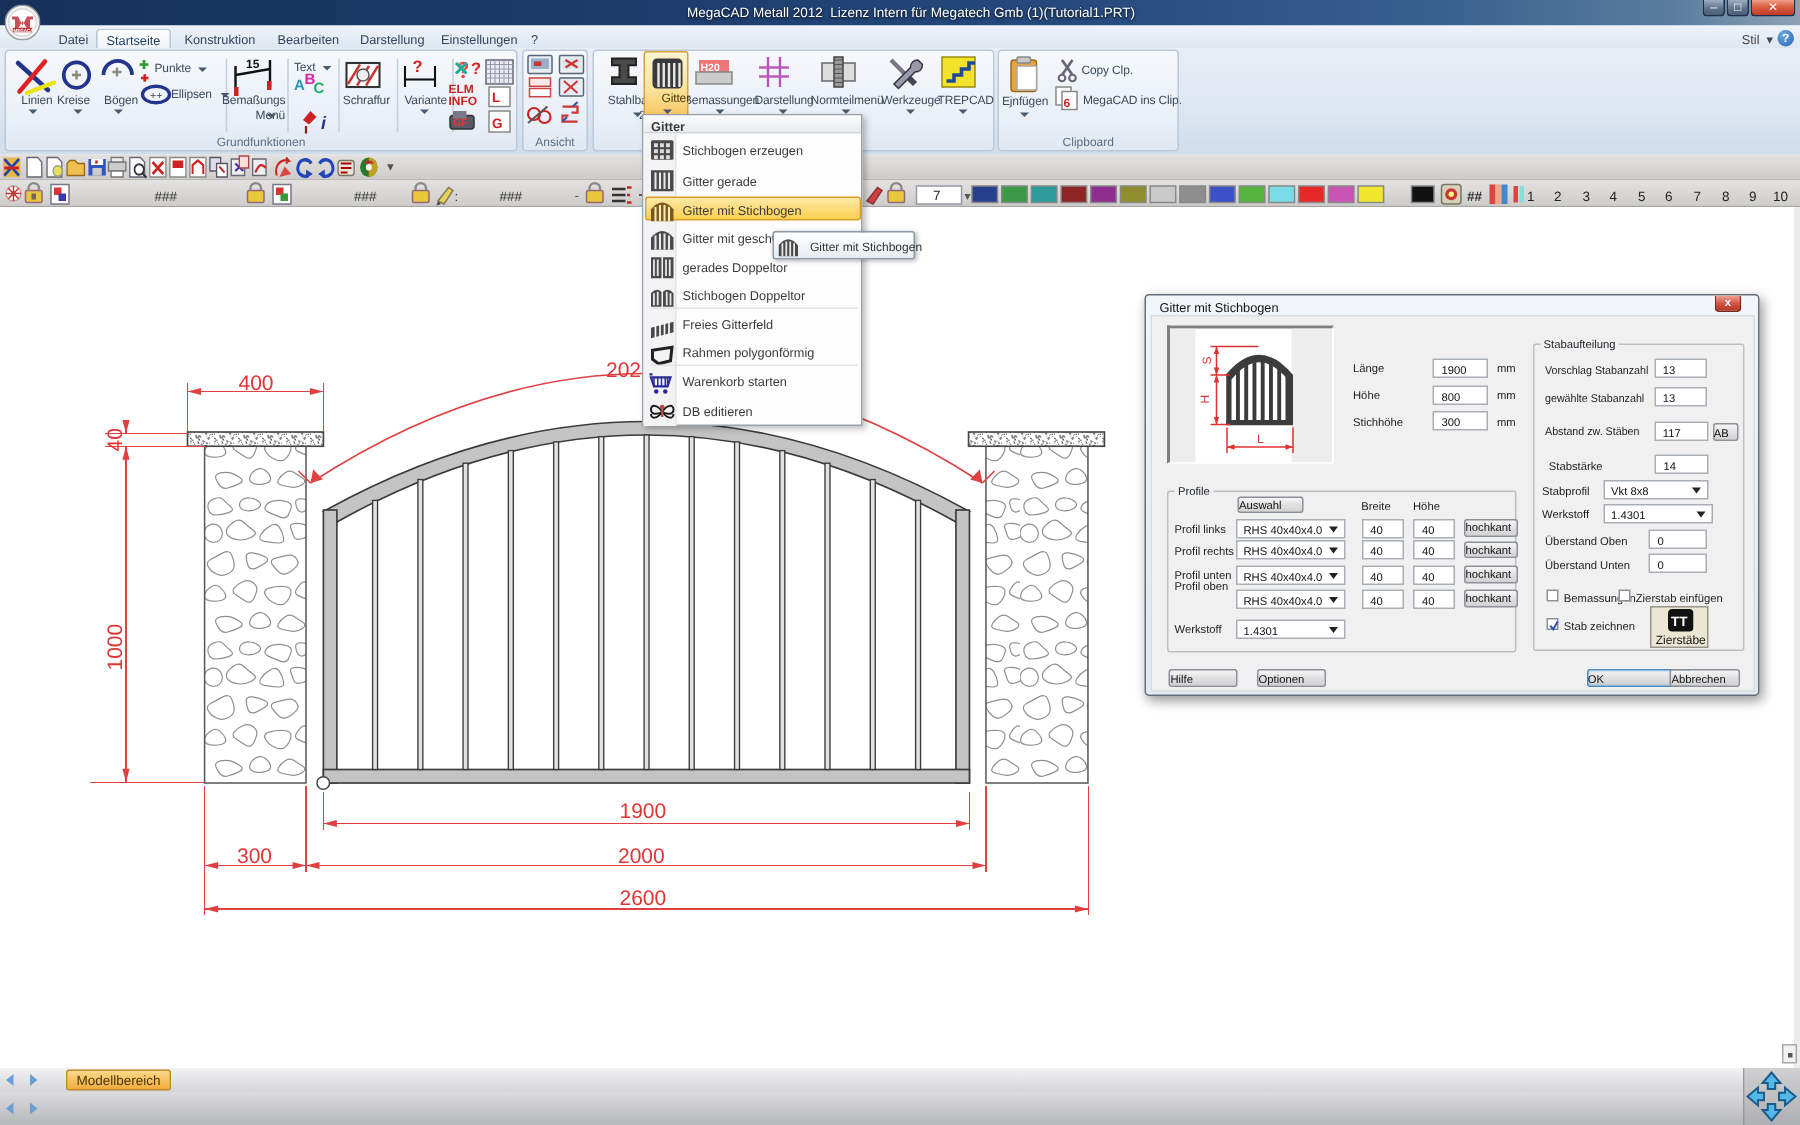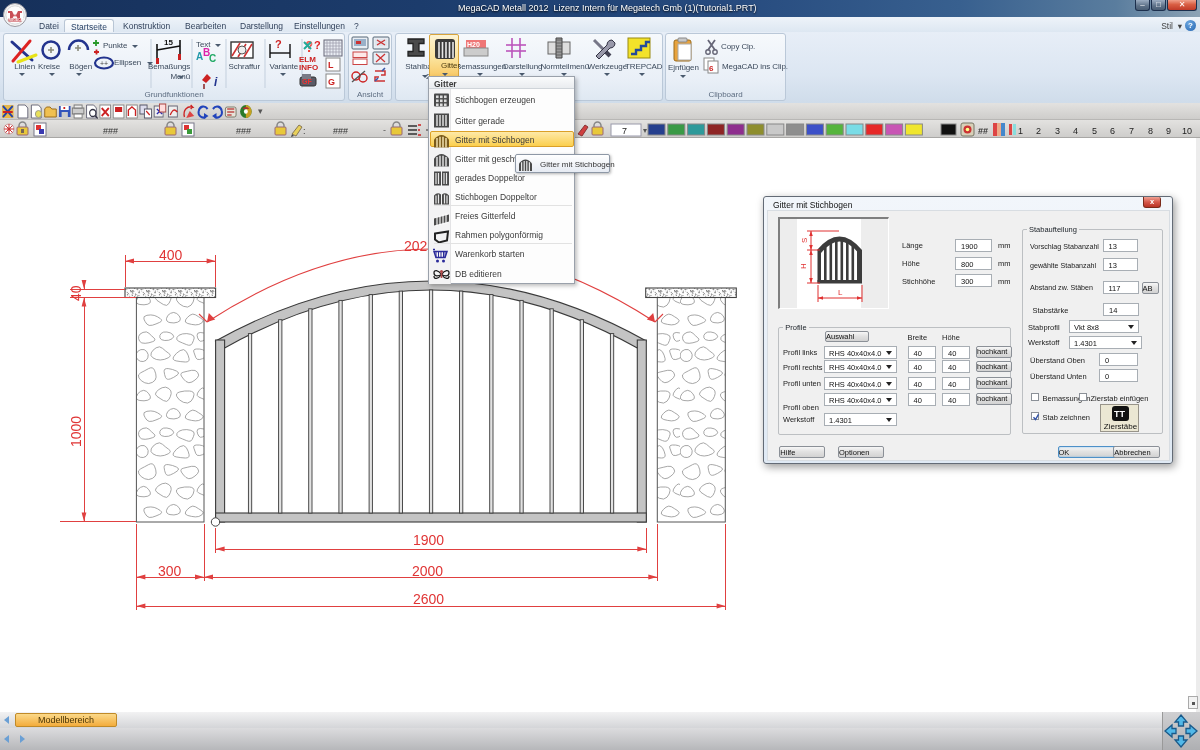--- a/index.html
+++ b/index.html
@@ -619,21 +619,21 @@
 </svg>
 <div style="position:absolute;left:1196px;top:0;width:4px;height:574px;background:#ececec"></div><div style="position:absolute;left:1188px;top:558px;width:10px;height:13px;background:#f2f2f2;border:1px solid #aaa">
       <div style="position:absolute;left:3px;top:5px;width:3px;height:3px;background:#555"></div>
     </div>
 </div>
 <div class="abs" id="tabbar">
  <svg width="60" height="16">
       <path d="M4 4 l0 8 -5 -4 z" fill="#6a9fd4" transform="translate(5,0)"></path>
       <path d="M20 4 l0 8 5 -4 z" fill="#6a9fd4"></path>
     </svg>
- <div style="position:absolute;left:15px;top:1px;height:14px;padding:1px 22px 0;background:linear-gradient(#fbd98a,#f3ac3c);border:1px solid #c08a28;border-radius:2px;font-size:9px;color:#4a3505">Modellbereich</div>
+ <div style="position:absolute;left:44px;top:1px;height:14px;padding:1px 6px 0;background:linear-gradient(#fbd98a,#f3ac3c);border:1px solid #c08a28;border-radius:2px;font-size:9px;color:#4a3505">Modellbereich</div>
 </div>
 <div class="abs" id="botbar">
  <svg width="60" height="22">
       <path d="M4 7 l0 8 -5 -4 z" fill="#6a9fd4" transform="translate(5,0)"></path>
       <path d="M20 7 l0 8 5 -4 z" fill="#6a9fd4"></path>
     </svg>
  <div style="position:absolute;left:1162px;top:-16px;width:38px;height:38px;background:linear-gradient(#d0d0d2,#aeafb2);border-left:1px solid #999"></div>
  <svg width="34" height="34" style="position:absolute;left:1164px;top:-14px">
   <g fill="#52b8e8" stroke="#1a5a8a" stroke-width="1.3">
    <path d="M17 1 l6 7 h-3.5 v4 h-5 v-4 H11 Z"></path>
@@ -837,21 +837,21 @@
  <div class="dl" style="left:19px;top:165.6px">Profil rechts</div>
  <div class="cb" style="left:60px;top:163.2px;width:73px">RHS 40x40x4.0<i></i></div>
  <div class="tb" style="left:143.5px;top:163.2px;width:28px">40</div>
  <div class="tb" style="left:178px;top:163.2px;width:28px">40</div>
  <div class="btn" style="left:212px;top:163.7px;width:35.5px;height:11.5px;line-height:10px">hochkant</div>
  <div class="dl" style="left:19px;top:182.1px">Profil unten</div>
  <div class="cb" style="left:60px;top:179.7px;width:73px">RHS 40x40x4.0<i></i></div>
  <div class="tb" style="left:143.5px;top:179.7px;width:28px">40</div>
  <div class="tb" style="left:178px;top:179.7px;width:28px">40</div>
  <div class="btn" style="left:212px;top:180.2px;width:35.5px;height:11.5px;line-height:10px">hochkant</div>
- <div class="dl" style="left:19px;top:206px">Profil oben</div>
+ <div class="dl" style="left:19px;top:189px">Profil oben</div>
  <div class="cb" style="left:60px;top:195.9px;width:73px">RHS 40x40x4.0<i></i></div>
  <div class="tb" style="left:143.5px;top:195.9px;width:28px">40</div>
  <div class="tb" style="left:178px;top:195.9px;width:28px">40</div>
  <div class="btn" style="left:212px;top:196.4px;width:35.5px;height:11.5px;line-height:10px">hochkant</div>
  <div class="dl" style="left:19px;top:218.1px">Werkstoff</div>
  <div class="cb" style="left:60px;top:215.7px;width:73px">1.4301<i></i></div>
 
  <div class="btn" style="left:15.3px;top:249px;width:46px;height:12px;line-height:11px">Hilfe</div>
  <div class="btn" style="left:74px;top:249px;width:46px;height:12px;line-height:11px">Optionen</div>
  <div class="btn" style="left:293.5px;top:249px;width:69px;height:12px;line-height:11px;border-color:#4d90c8;box-shadow:0 0 2px #7ab8e8 inset">OK</div>

